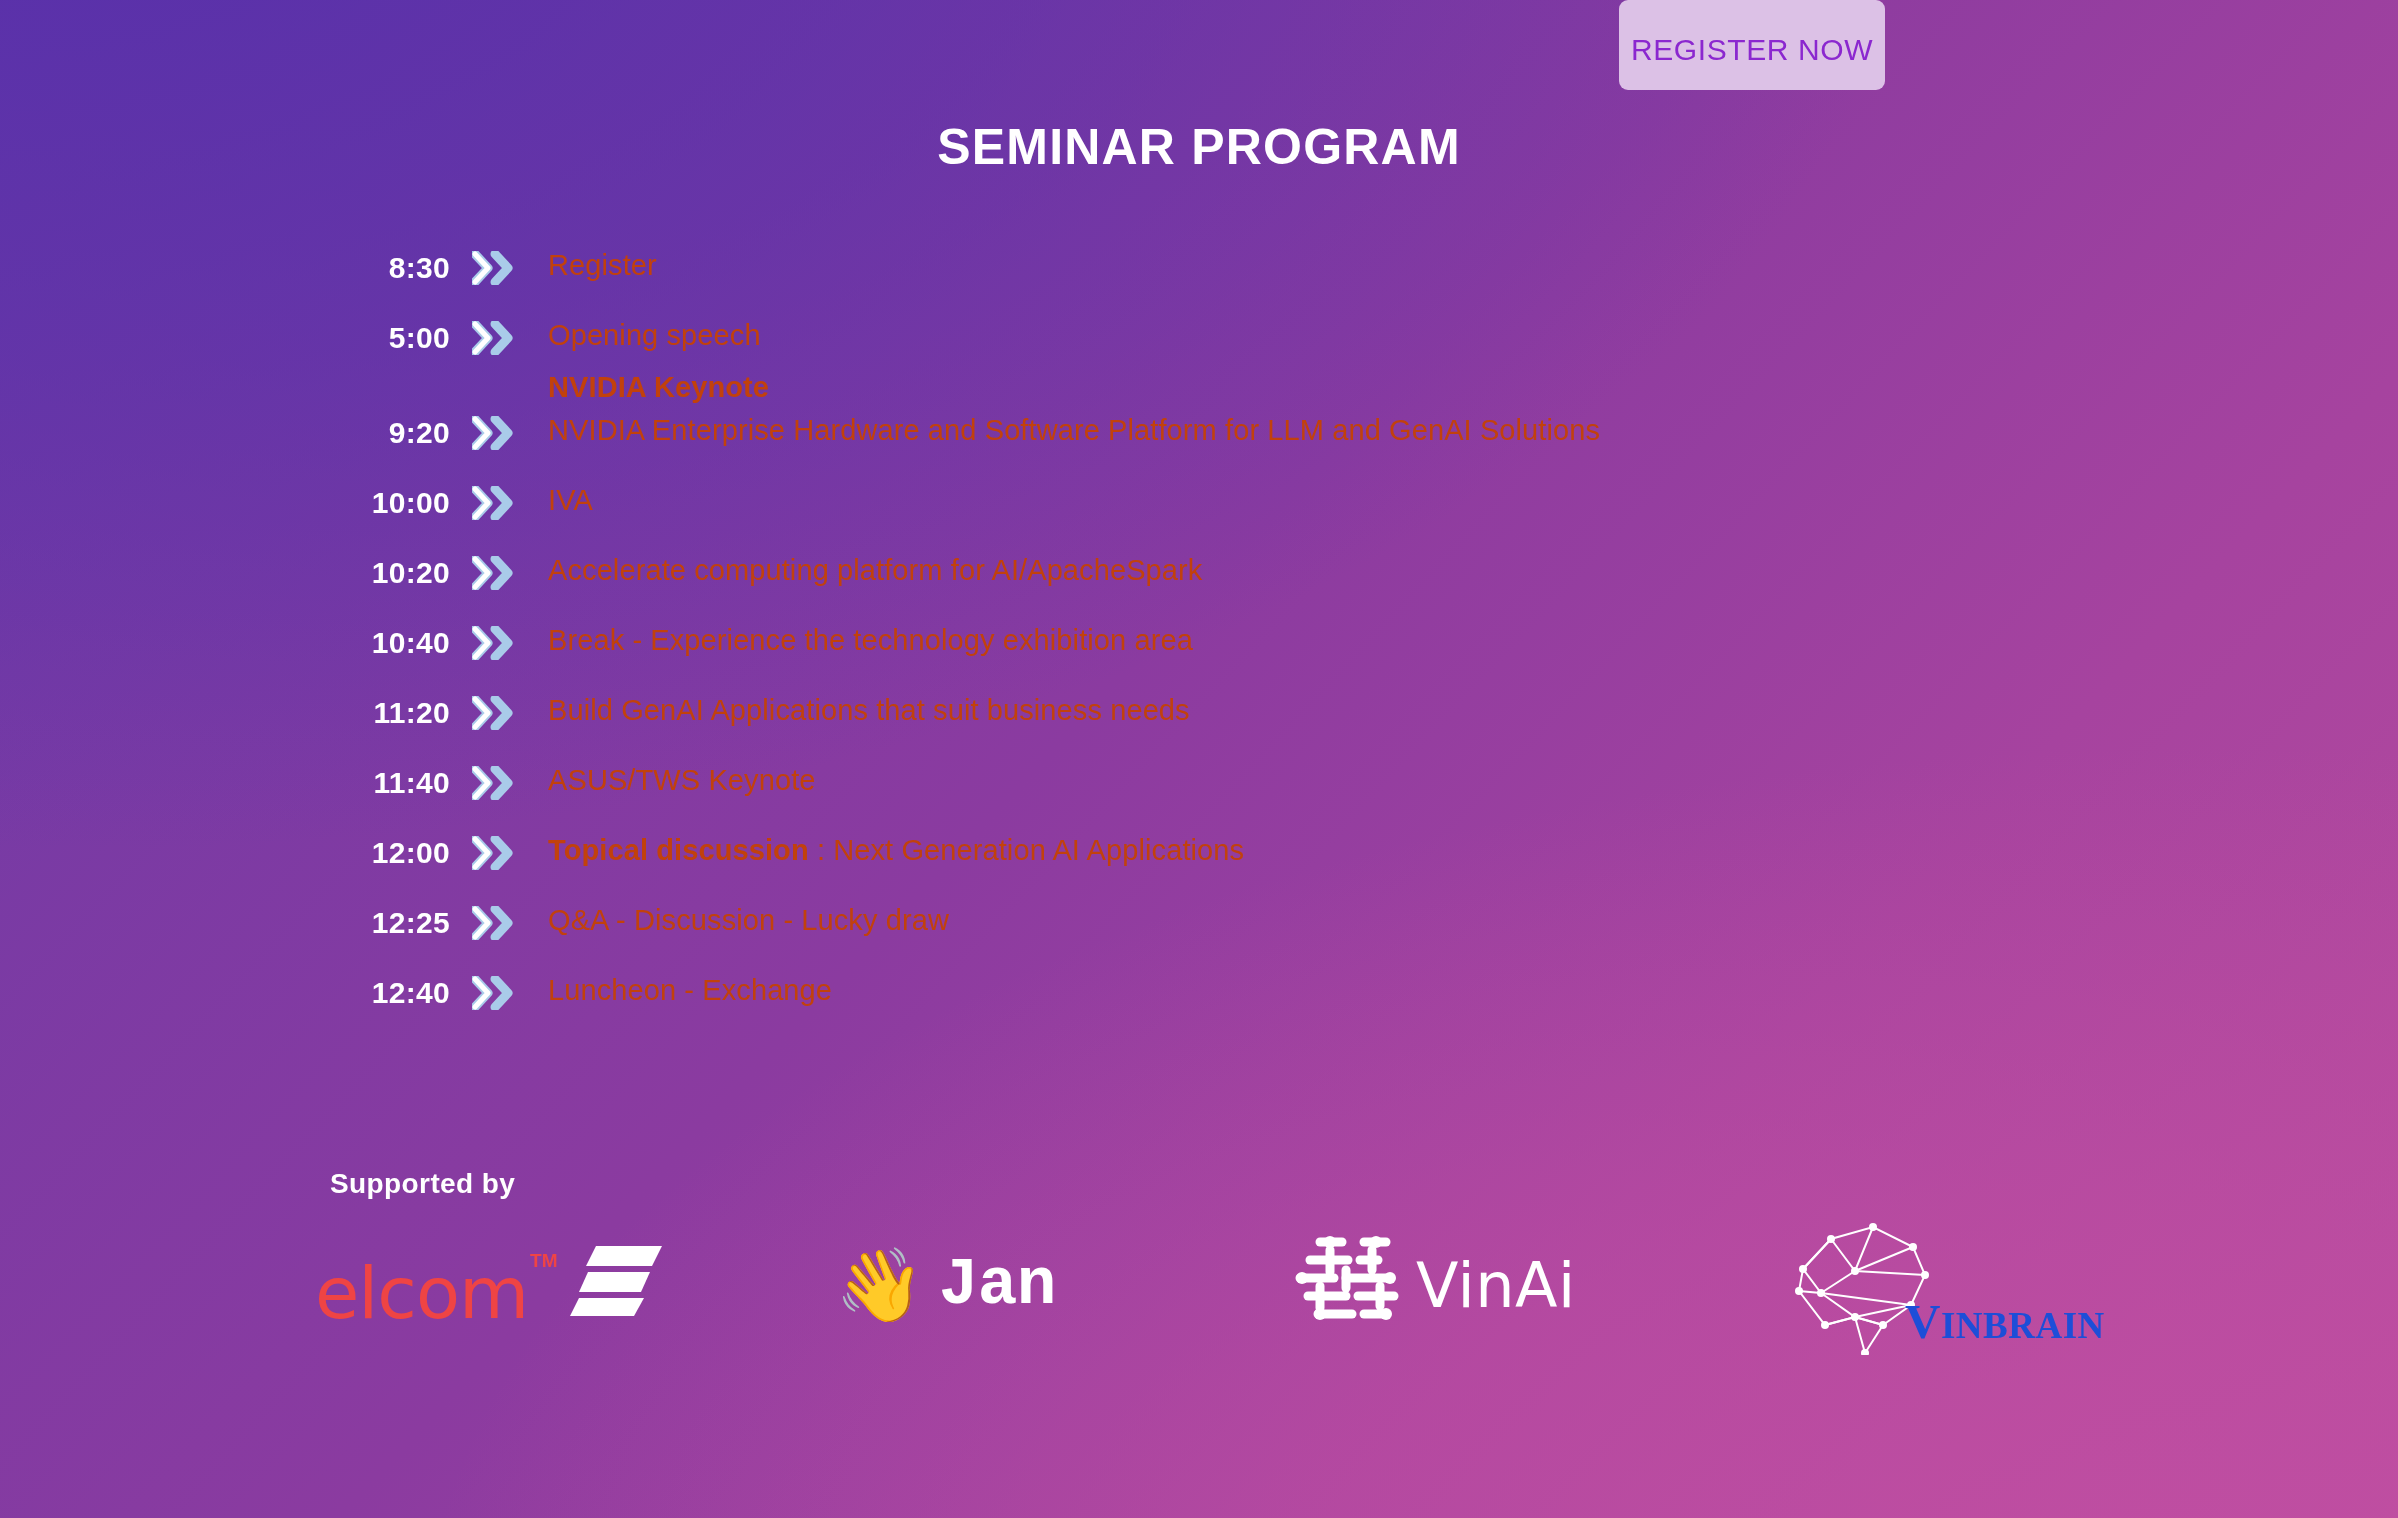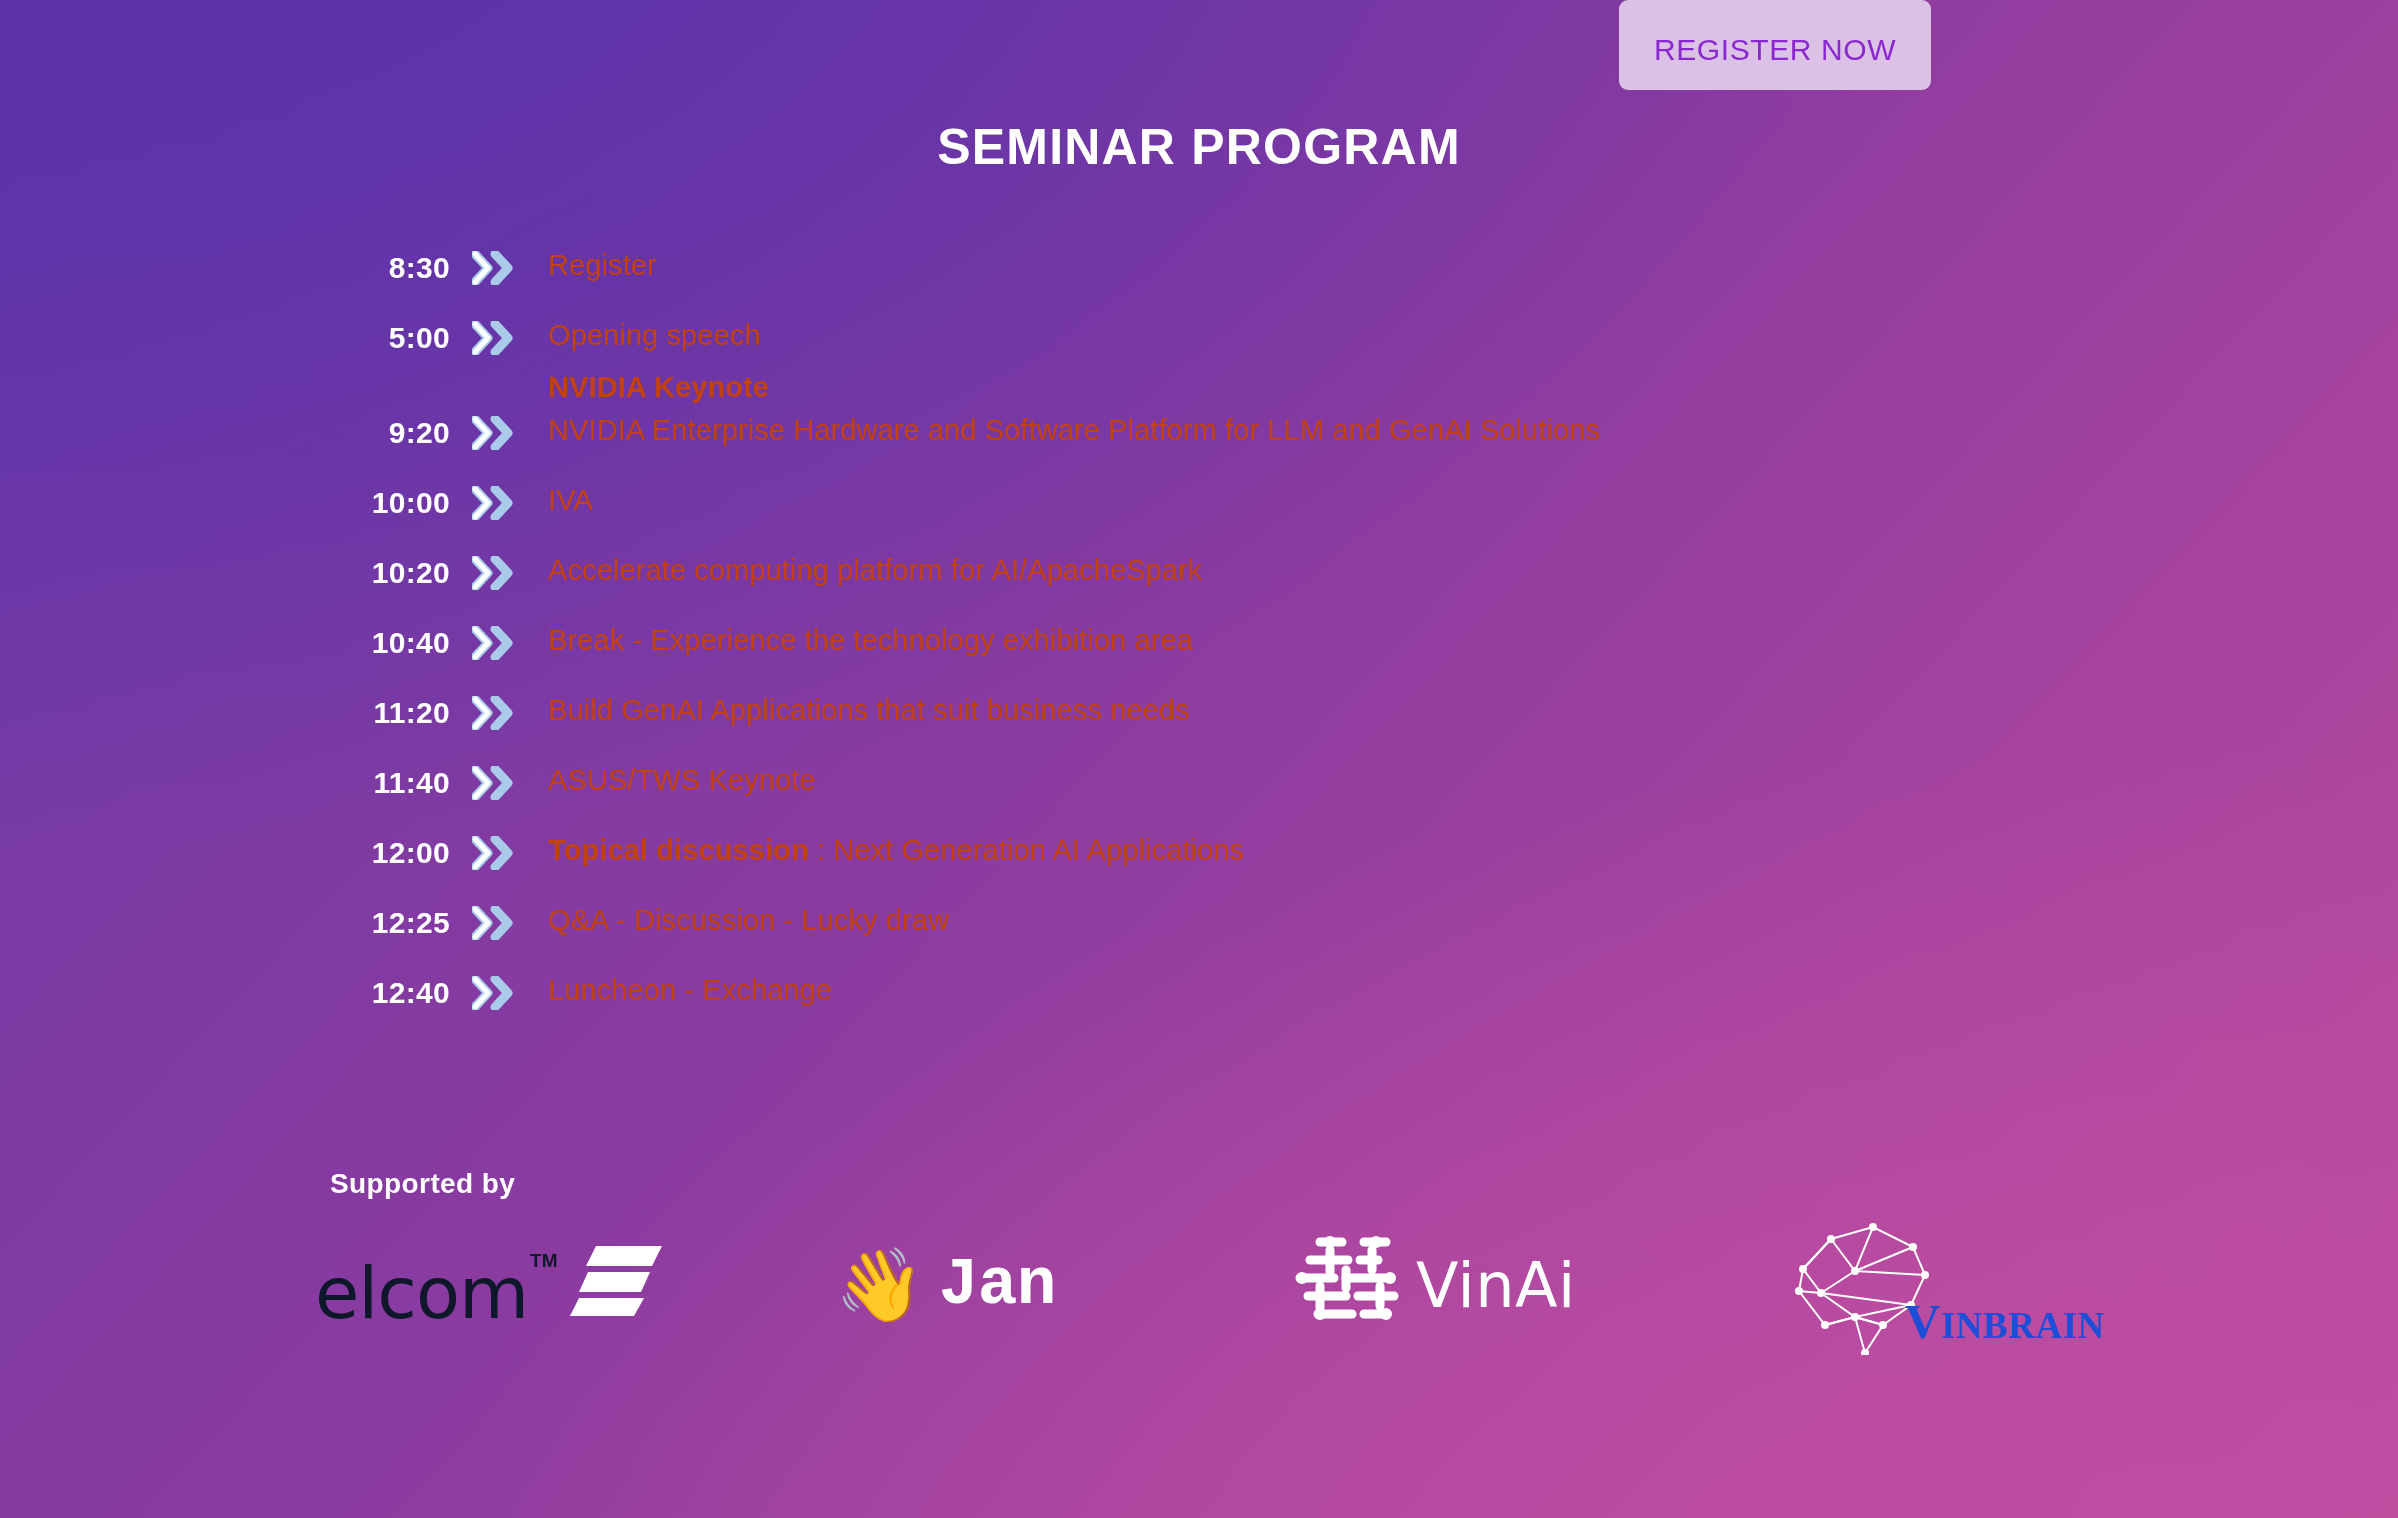--- a/index.html
+++ b/index.html
@@ -22,21 +22,21 @@
 
   
   .register-wrap {
     position: absolute;
     top: 0px;
     left: 1619px;
     width: 300px;
     height: 90px;
   }
   .register-btn {
-    width: 312px;
+    width: 266px;
     height: 90px;
     background: #dcc1e6;
     border: none;
     border-radius: 9px;
     color: #8b27cf;
     font-family: "Liberation Sans", sans-serif;
     font-size: 30px;
     font-weight: 400;
     letter-spacing: 0.6px;
     cursor: pointer;
@@ -136,21 +136,21 @@
   }
   .slot-elcom    { width: 400px; justify-content: flex-start; padding-left: 15px; }
   .slot-jan      { width: 430px; justify-content: flex-start; padding-left: 135px; }
   .slot-vinai    { width: 500px; justify-content: flex-start; padding-left: 160px; }
   .slot-vinbrain { width: 500px; justify-content: flex-start; padding-left: 155px; }
 
   
   .elcom-logo {
     display: flex;
     align-items: flex-end;
-    color: #0f172a;
+    color: #ef4444;
   }
   .elcom-word {
     font-size: 72px;
     font-weight: 400;
     letter-spacing: -1px;
     line-height: 0.92;
     font-family: "DejaVu Sans", sans-serif;
   }
   .elcom-tm {
     font-size: 19px;

